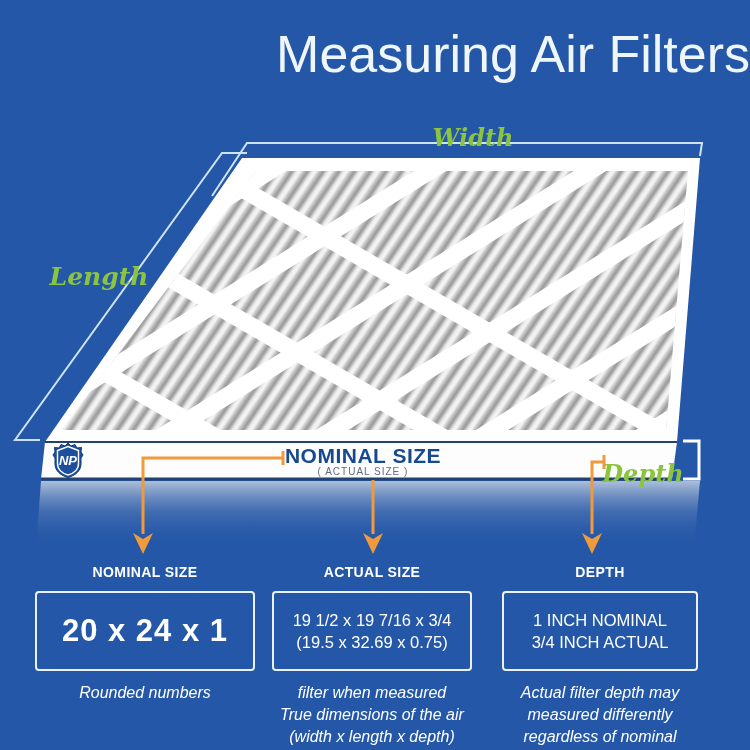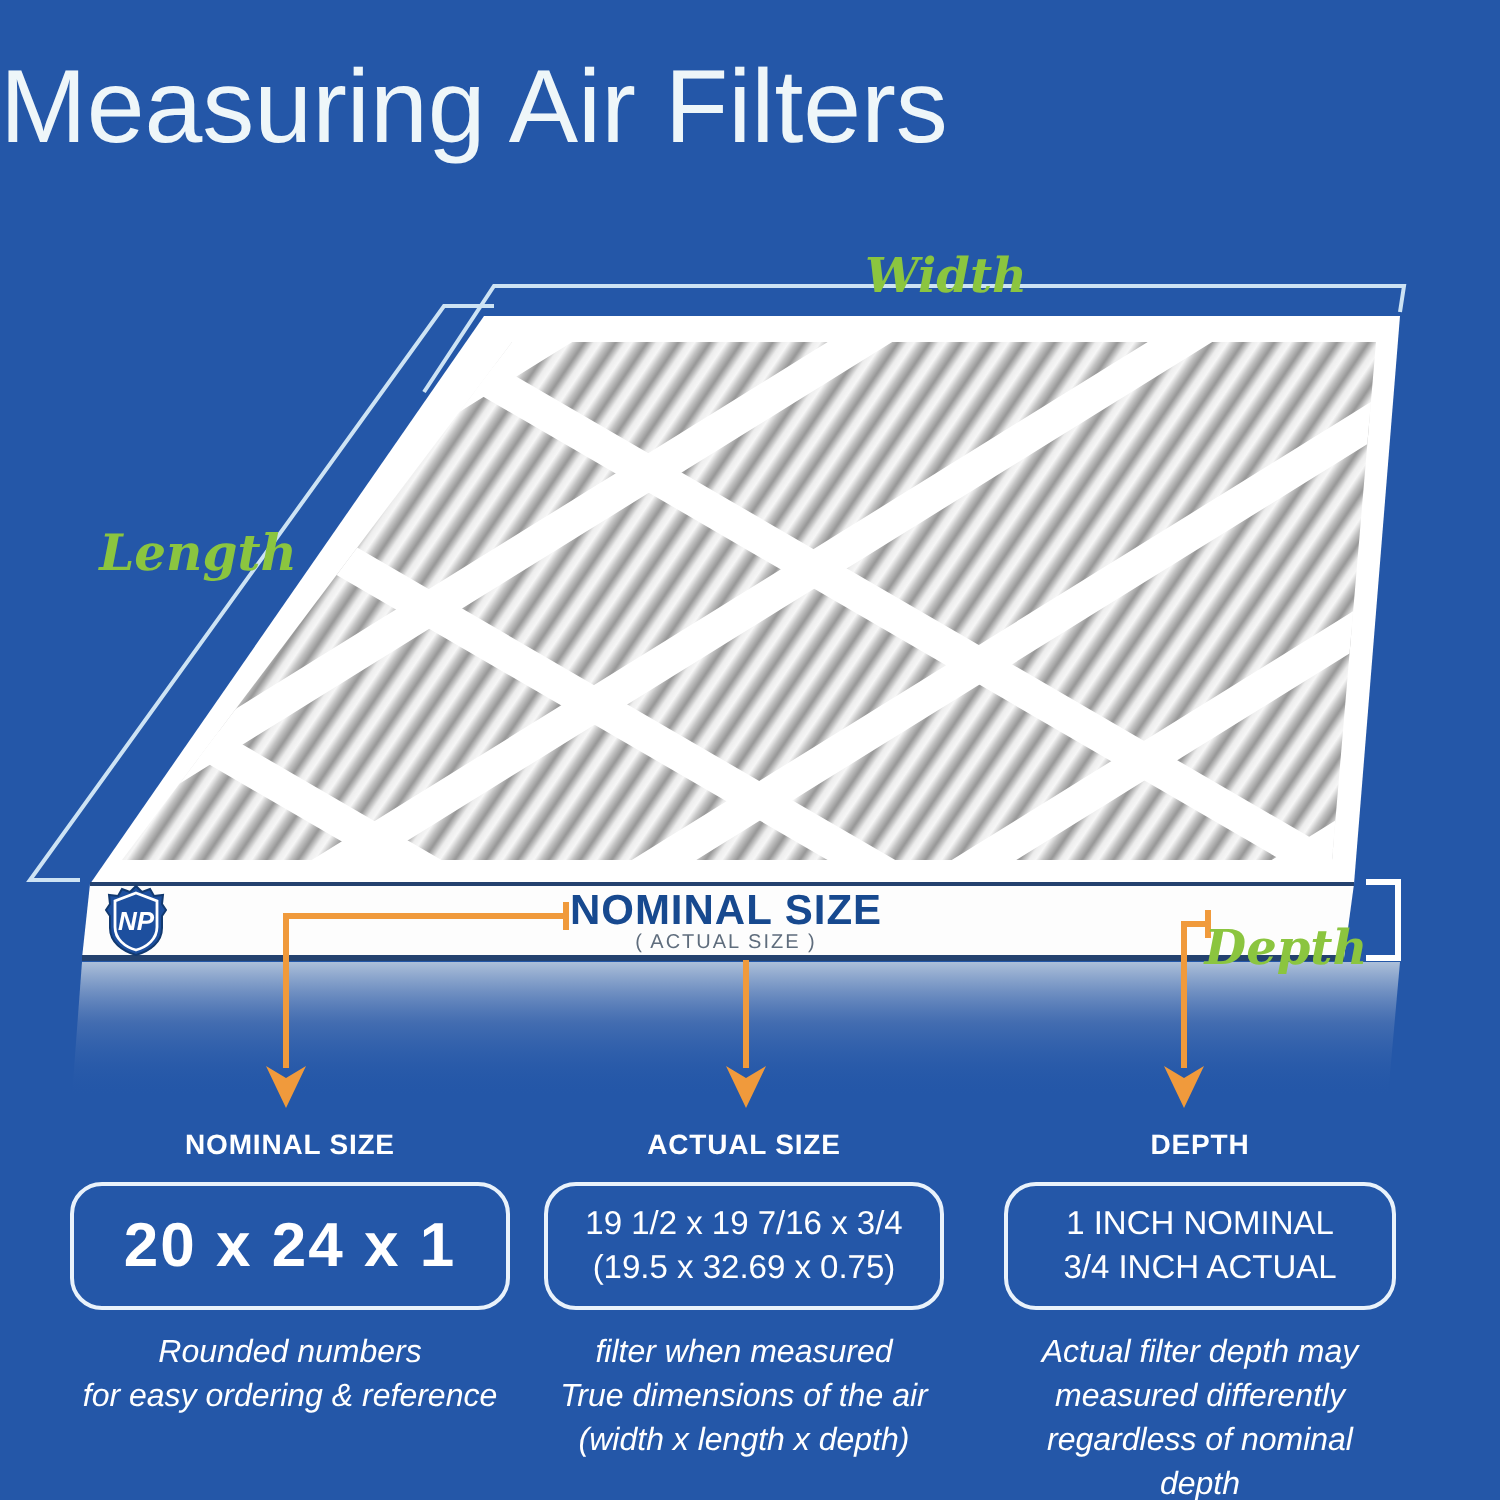--- a/index.html
+++ b/index.html
@@ -5,21 +5,21 @@
   html,body{margin:0;padding:0;}
   .canvas{
     position:relative;
     width:750px;height:750px;
     background:#2457a8;
     overflow:hidden;
     font-family:"Liberation Sans", sans-serif;
   }
   .page-title{
     position:absolute;top:24px;left:0;width:750px;
-    text-align:left;
+    text-align:right;
     font-size:52px;font-weight:400;letter-spacing:0px;
     color:#eef6f9;
   }
   .dim-label{
     position:absolute;
     font-family:"DejaVu Serif", serif;
     font-style:italic;font-weight:700;
     color:#8bc53f;
     text-align:center;
     margin-top:13px;
@@ -37,22 +37,22 @@
     text-align:center;font-size:10px;font-weight:400;
     color:#5f6d7d;letter-spacing:1px;
   }
   .np-logo{position:absolute;left:52px;top:442px;width:32px;height:36px;}
   .col{position:absolute;text-align:center;color:#ffffff;}
   .col-1{left:35px;width:220px;top:564px;}
   .col-2{left:272px;width:200px;top:564px;}
   .col-3{left:502px;width:196px;top:564px;}
   .col-header{font-size:14px;font-weight:700;letter-spacing:0.4px;color:#ffffff;}
   .value-box{
-    margin-top:11px;height:64px;
-    border:2px solid #e9f2fb;border-radius:16px;
+    margin-top:11px;height:80px;
+    border:2px solid #e9f2fb;border-radius:4px;
     display:flex;flex-direction:column;align-items:center;justify-content:center;
     box-sizing:border-box;
   }
   .value-big{font-size:31px;font-weight:700;letter-spacing:1px;}
   .value-line{font-size:16.5px;font-weight:400;line-height:1.35;}
   .col-desc{margin-top:11px;font-size:16px;line-height:1.38;font-weight:400;font-style:italic;}
   svg text{font-family:"Liberation Sans", sans-serif;}
 </style>
 </head>
 <body>
@@ -137,21 +137,20 @@
   <div class="face-label">NOMINAL SIZE</div>
   <div class="face-sublabel">( ACTUAL SIZE )</div>
 
   <div class="col col-1">
     <div class="col-header">NOMINAL SIZE</div>
     <div class="value-box">
       <div class="value-big">20 x 24 x 1</div>
     </div>
     <div class="col-desc">
       <div>Rounded numbers</div>
-      <div>for easy ordering &amp; reference</div>
     </div>
   </div>
 
   <div class="col col-2">
     <div class="col-header">ACTUAL SIZE</div>
     <div class="value-box">
       <div class="value-line">19 1/2 x 19 7/16 x 3/4</div>
       <div class="value-line">(19.5 x 32.69 x 0.75)</div>
     </div>
     <div class="col-desc">

